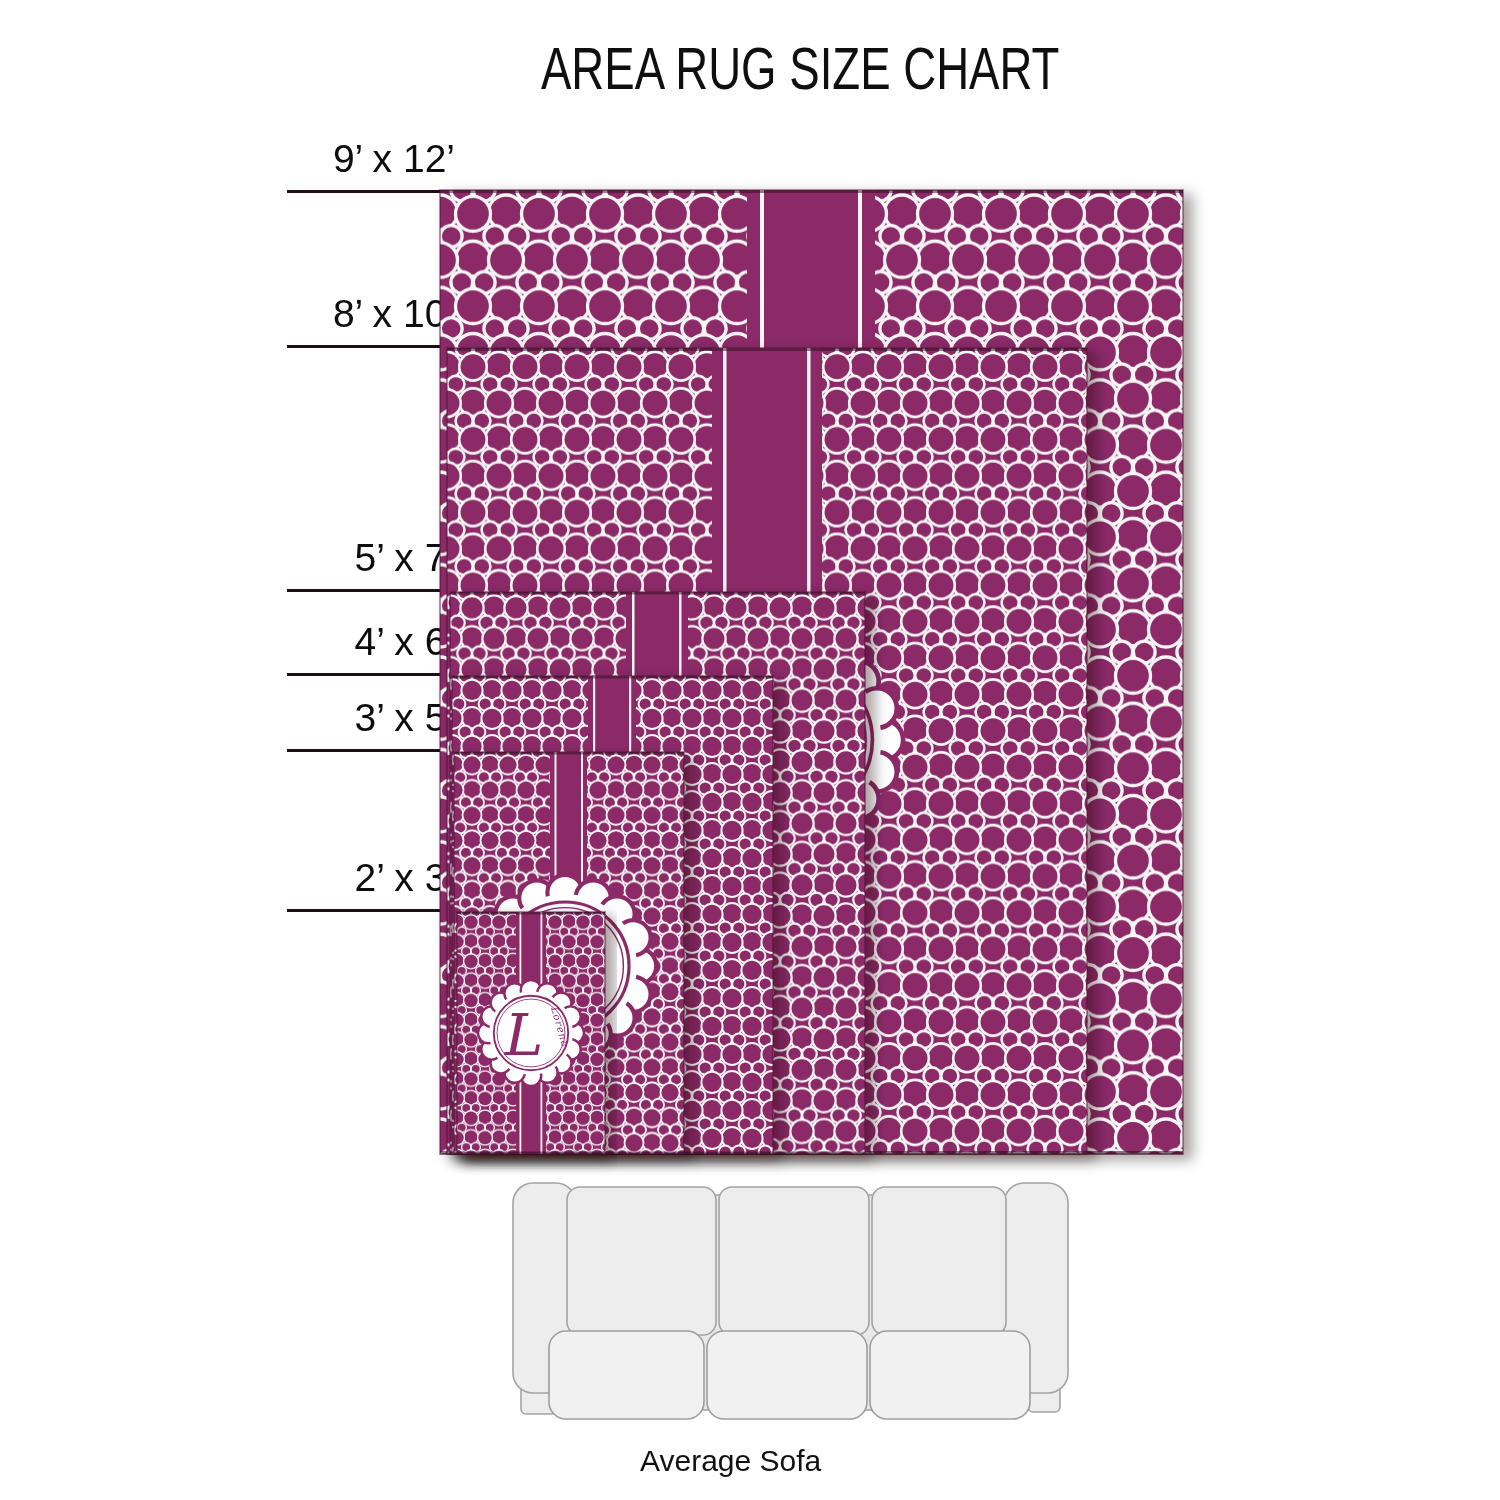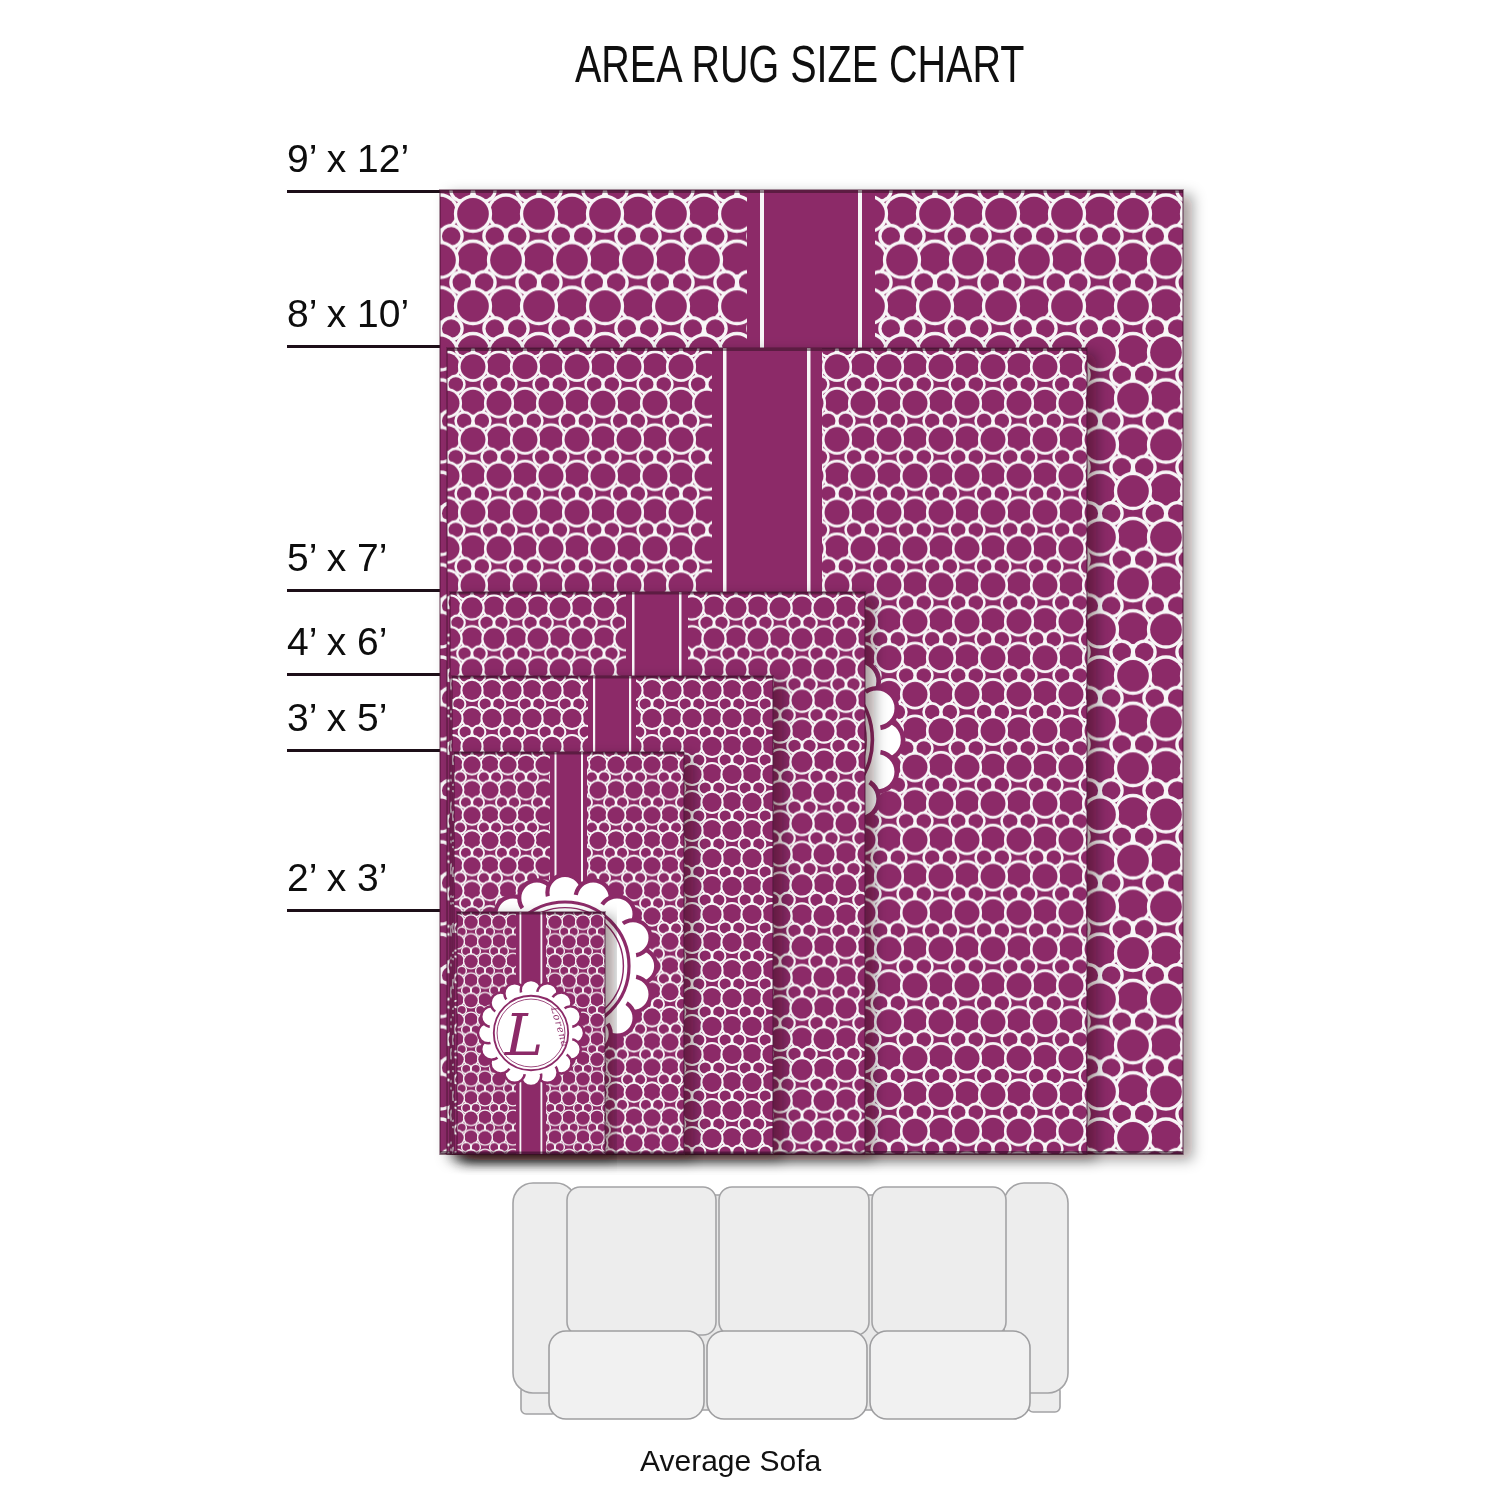--- a/index.html
+++ b/index.html
@@ -2,27 +2,27 @@
 <html><head>
 <meta charset="utf-8">
 <style>
   html,body{margin:0;padding:0;background:#fff;}
   #canvas{
     position:relative;width:1500px;height:1500px;background:#ffffff;overflow:hidden;
     font-family:"Liberation Sans", sans-serif;
   }
   .title{
     position:absolute;top:34px;left:250px;width:1100px;text-align:center;
-    font-size:52px;font-weight:400;color:#0f0f0f;letter-spacing:0px;white-space:nowrap;
+    font-size:60px;font-weight:400;color:#0f0f0f;letter-spacing:0px;white-space:nowrap;
   }
   .title span{display:inline-block;transform:scaleX(.76);transform-origin:50% 50%;}
   .dim{
     position:absolute;left:287px;width:168px;height:50px;
     border-bottom:3.5px solid #1d0f18;
-    font-size:39px;color:#0d0d0d;padding:0 6px 4px 0;
+    font-size:39px;color:#0d0d0d;text-align:right;padding:0 6px 4px 0;
     white-space:nowrap;line-height:46px;
   }
   .svgwrap{position:absolute;left:0;top:0;}
   .sofa-caption{
     position:absolute;left:640px;top:1444px;width:300px;
     font-size:30px;color:#111;
   }
 </style>
 </head>
 <body>

